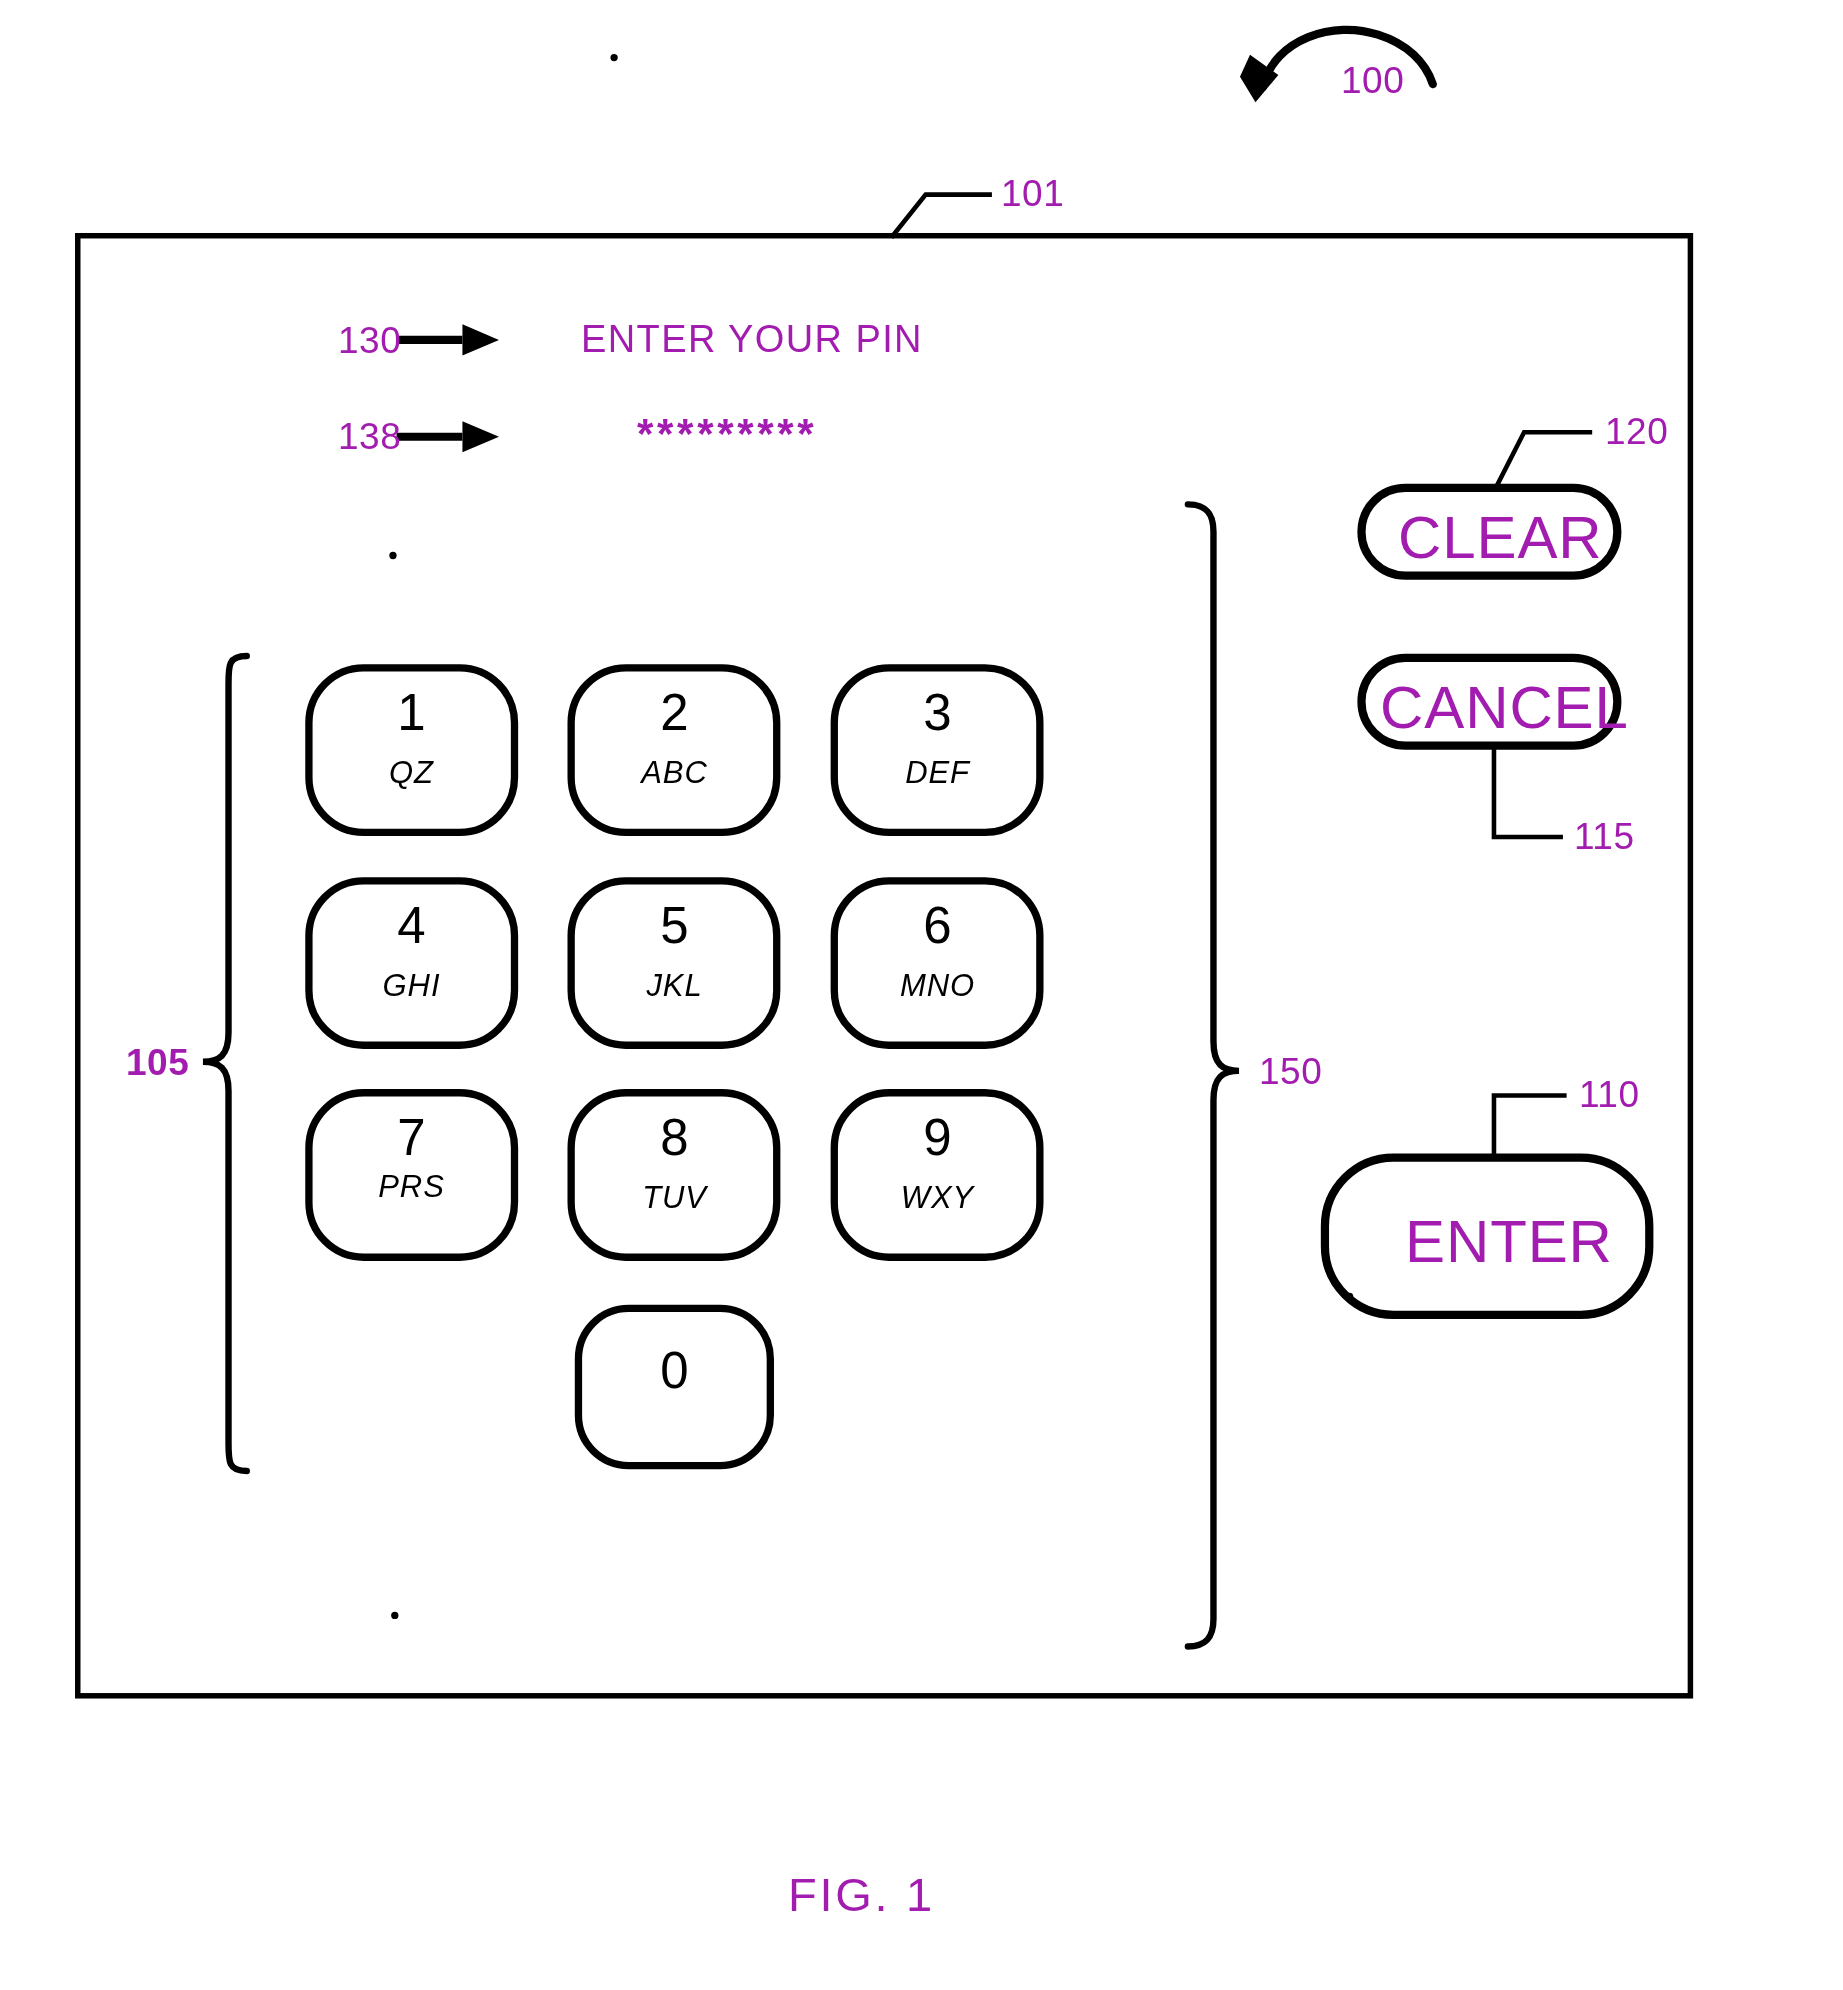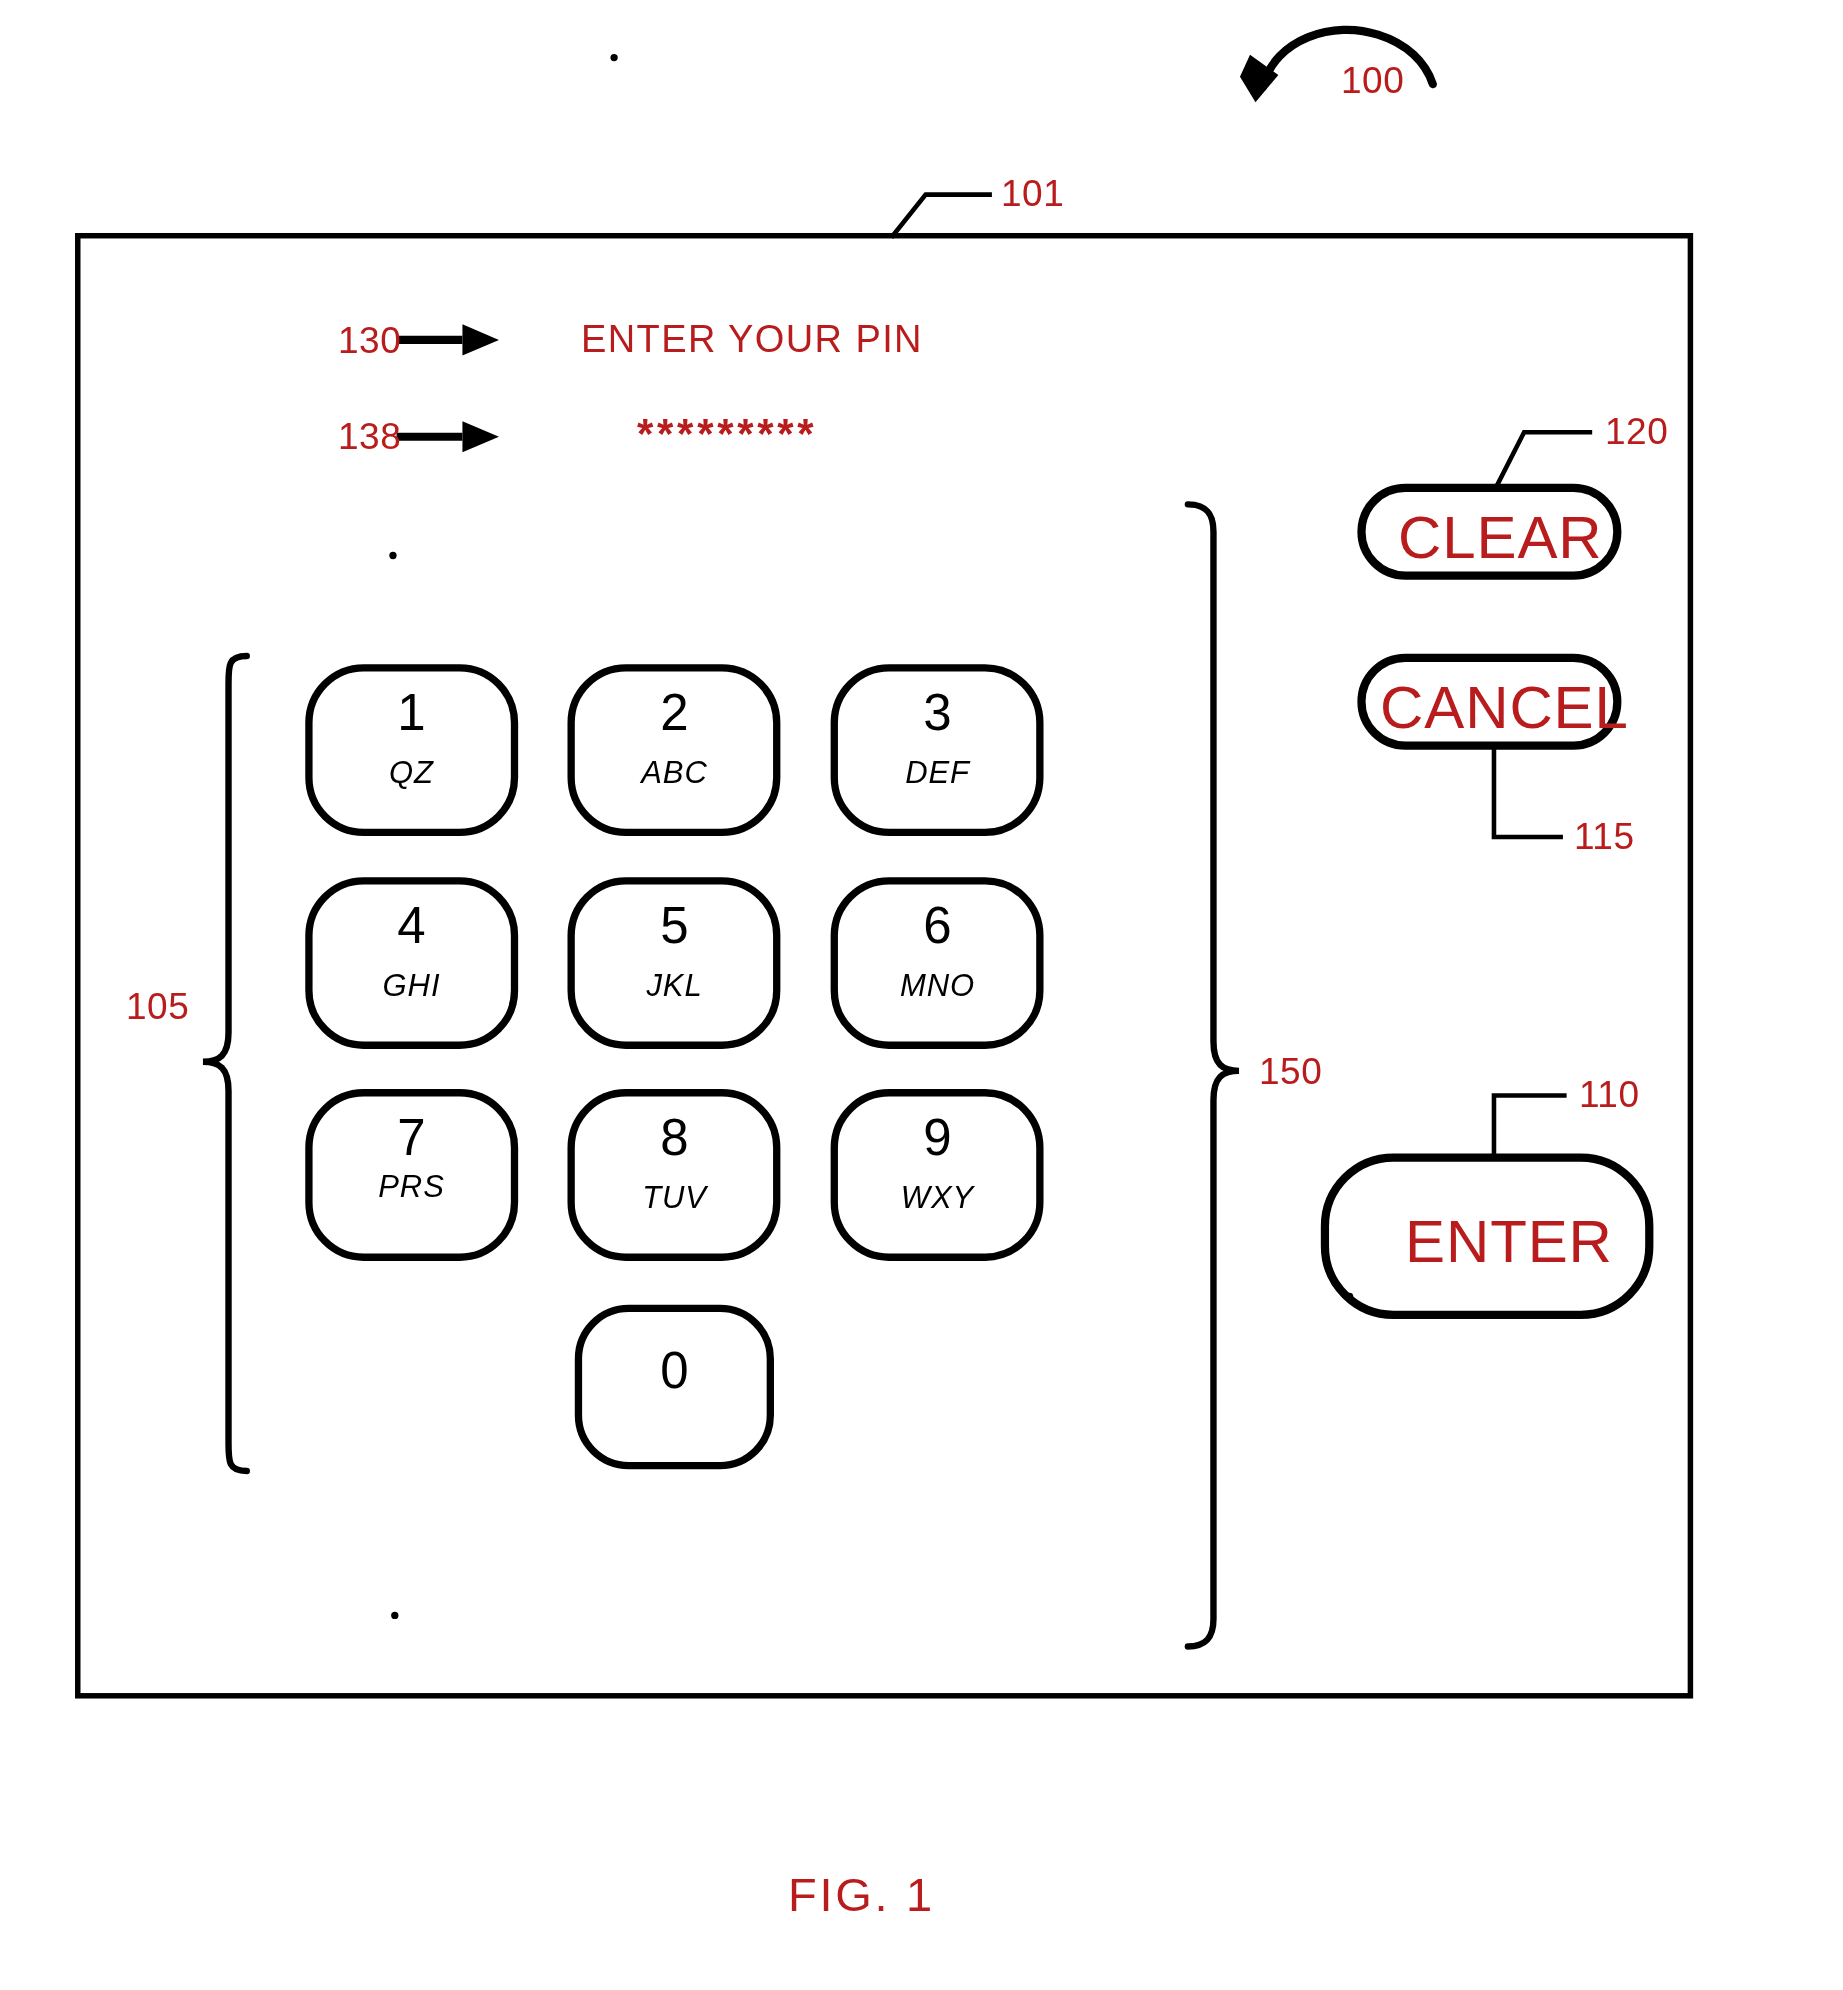--- a/index.html
+++ b/index.html
@@ -28,21 +28,21 @@
     left: 0;
     top: 0;
     width: 1844px;
     height: 1990px;
     display: block;
   }
   
   .txt {
     position: absolute;
     white-space: nowrap;
-    color: #b91c1c;
+    color: #a21caf;
     font-family: "Liberation Sans", sans-serif;
     line-height: 1;
     user-select: none;
   }
   .ref-num {
     font-size: 37px;
     letter-spacing: 0.5px;
   }
   .prompt-text {
     font-size: 38px;
@@ -147,21 +147,21 @@
   <div class="txt ref-num" style="left:1341px; top:62px;">100</div>
 
   <div class="txt ref-num" style="left:1001px; top:175px;">101</div>
 
   <div class="txt ref-num" style="left:338px; top:322px;">130</div>
   <div class="txt prompt-text" style="left:545px; top:320px;margin-left:36px;">ENTER YOUR PIN</div>
 
   <div class="txt ref-num" style="left:338px; top:418px;">138</div>
   <div class="txt pin-mask" style="left:637px; top:413px;">*********</div>
 
-  <div class="txt ref-num" style="left:126px; top:988px;">105</div>
+  <div class="txt ref-num" style="left:126px; top:1044px;font-weight:bold;">105</div>
 
   <div class="txt ref-num" style="left:1259px; top:1053px;">150</div>
 
   <div class="key-text-block" style="left:320px; top:683px; width:183px;">
     <div class="key-digit">1</div>
     <div class="key-letters" style="margin-top:12.8px;">QZ</div>
   </div>
 
   <div class="key-text-block" style="left:583px; top:683px; width:183px;">
     <div class="key-digit">2</div>

